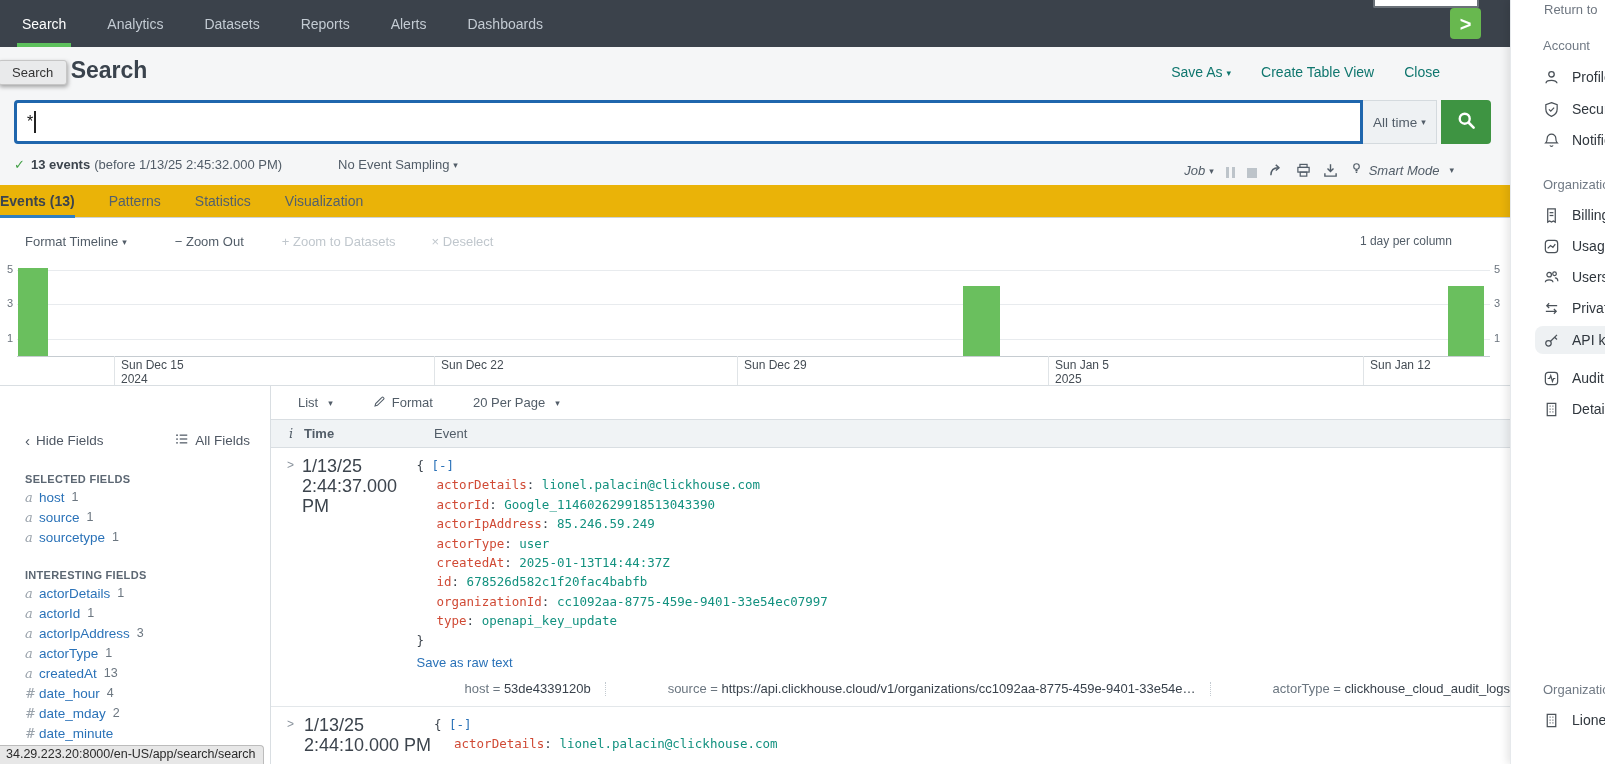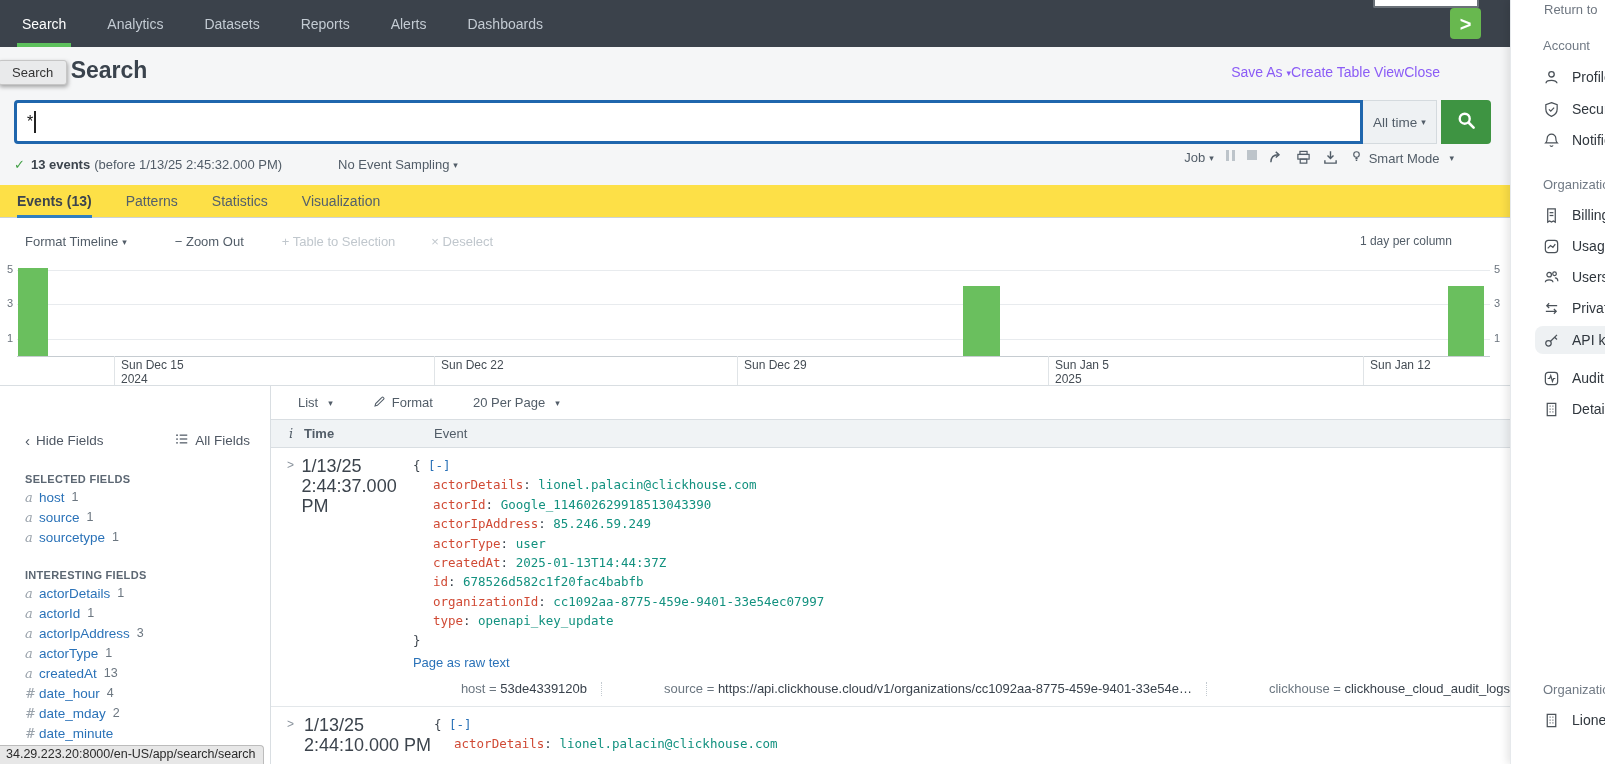--- a/index.html
+++ b/index.html
@@ -20,49 +20,49 @@
   .nav-findbox{position:absolute;left:1373px;top:0;width:106px;height:8px;background:#fff;
                border:2px solid #6a7178;border-top:none;border-radius:0 0 2px 2px;}
   .nav-logo{position:absolute;left:1450px;top:8px;width:31px;height:31px;background:#68b84f;border-radius:4px;
             display:flex;align-items:center;justify-content:center;color:#fff;font-weight:bold;font-size:20px;line-height:1;}
 
   
   .page-header{position:absolute;left:0;top:47px;width:1510px;height:138px;background:#f5f6f7;}
   .page-title{position:absolute;left:17px;top:10px;margin:0;font-size:23px;font-weight:600;color:#3a434d;}
   .tooltip-chip{position:absolute;left:-2px;top:13px;z-index:5;background:#e9eaeb;border:1px solid #c6c6c6;
                 border-radius:3px;box-shadow:1px 2px 4px rgba(0,0,0,.35);padding:4px 13px;font-size:13px;color:#333;}
-  .header-actions{position:absolute;right:70px;top:17px;display:flex;font-size:14px;color:#8b5cf6;}
+  .header-actions{position:absolute;right:70px;top:17px;display:flex;gap:30px;font-size:14px;color:#0f766e;}
   .hlink{cursor:pointer;white-space:nowrap;}
   .caret{font-size:9px;vertical-align:1px;margin-left:4px;color:inherit;}
 
   .search-assembly{position:absolute;left:14px;top:53px;width:1477px;height:44px;display:flex;align-items:stretch;}
   .search-input{width:1349px;background:#fff;border:3px solid #1f66ad;border-radius:4px 0 0 4px;
                 display:flex;align-items:center;padding:0 10px;font-size:16px;color:#111;}
   .caret-bar{display:inline-block;width:1.5px;height:22px;background:#222;margin-left:1px;}
   .time-range{width:74px;background:#eef1f3;border:1px solid #d4dade;border-left:none;
               display:flex;align-items:center;justify-content:center;font-size:13.5px;color:#525d68;cursor:pointer;}
   .search-btn{width:50px;margin-left:4px;background:#3e9442;border:none;border-radius:0 4px 4px 0;cursor:pointer;
               display:flex;align-items:center;justify-content:center;}
 
   .status-row{position:absolute;left:14px;top:103px;width:1463px;height:28px;font-size:13px;color:#525d68;
               display:flex;align-items:center;}
   .check{color:#43a047;font-size:13px;margin-right:6px;}
   .ev-bold{font-weight:bold;color:#3c444d;margin-right:4px;}
   .sampling{margin-left:56px;cursor:pointer;}
-  .status-right{position:absolute;right:23px;top:0;height:28px;display:flex;align-items:flex-start;gap:12px;color:#525d68;}
+  .status-right{position:absolute;right:23px;top:0;height:28px;display:flex;align-items:flex-end;gap:12px;color:#525d68;font-style:italic;}
   .sicon{display:flex;align-items:center;cursor:pointer;color:#525d68;}
   .sicon.disabled{color:#bdc4ca;cursor:default;}
   .pause-bars{display:flex;gap:3px;}
   .pause-bars i{display:block;width:3px;height:11px;background:#bdc4ca;}
   .stop-sq{display:block;width:10px;height:10px;background:#bdc4ca;}
   .smart{display:flex;align-items:center;gap:6px;cursor:pointer;}
 
   
-  .tabs-row{position:absolute;left:0;top:185px;width:1510px;height:33px;background:#fde047;
-            border-bottom:1px solid #ccd3d8;display:flex;align-items:stretch;padding-left:17px;}
+  .tabs-row{position:absolute;left:0;top:185px;width:1510px;height:33px;background:#eab308;
+            border-bottom:1px solid #ccd3d8;display:flex;align-items:stretch;}
   .tab{display:flex;align-items:center;margin-right:34px;font-size:14px;color:#53606c;cursor:pointer;position:relative;}
   .tab.active{color:#3c444d;font-weight:600;}
   .tab.active::after{content:"";position:absolute;left:0;right:0;bottom:-1px;height:3px;background:#2e7fc1;}
 
   
   .timeline-controls{position:absolute;left:0;top:226px;width:1510px;height:30px;display:flex;align-items:center;
                      font-size:13px;color:#525d68;}
   .tc{margin-left:0;cursor:pointer;white-space:nowrap;}
   .tc.disabled{color:#c0c7cd;cursor:default;}
   .tc-format{margin-left:25px;}
@@ -244,21 +244,21 @@
     <div class="tabs-row">
         <div class="tab active">Events (13)</div>
         <div class="tab">Patterns</div>
         <div class="tab">Statistics</div>
         <div class="tab">Visualization</div>
       </div>
 
     <div class="timeline-controls">
       <span class="tc tc-format"><span>Format Timeline</span><span class="caret">▾</span></span>
       <span class="tc tc-zoomout">− <span>Zoom Out</span></span>
-      <span class="tc tc-zoomsel disabled">+ <span>Table to Selection</span></span>
+      <span class="tc tc-zoomsel disabled">+ <span>Zoom to Datasets</span></span>
       <span class="tc tc-deselect disabled">× <span>Deselect</span></span>
       <span class="col-note">1 day per column</span>
     </div>
 
     <div class="chart" id="chart">
         <div class="gridline" style="top: 12px;"></div>
         <span class="ylab" style="left: 1px; top: 5px;">5</span>
         <span class="ylab right" style="left: 1494px; top: 5px;">5</span>
         <div class="gridline" style="top: 46.4px;"></div>
         <span class="ylab" style="left: 1px; top: 39.4px;">3</span>
@@ -399,26 +399,26 @@
                 <div class="json-line"><span>{ </span><span class="jlink">[-]</span></div>
                 <div class="json-line json-indent"><span class="jkey">actorDetails</span><span>: </span><span class="jval">lionel.palacin@clickhouse.com</span></div>
                 <div class="json-line json-indent"><span class="jkey">actorId</span><span>: </span><span class="jval">Google_114602629918513043390</span></div>
                 <div class="json-line json-indent"><span class="jkey">actorIpAddress</span><span>: </span><span class="jval">85.246.59.249</span></div>
                 <div class="json-line json-indent"><span class="jkey">actorType</span><span>: </span><span class="jval">user</span></div>
                 <div class="json-line json-indent"><span class="jkey">createdAt</span><span>: </span><span class="jval">2025-01-13T14:44:37Z</span></div>
                 <div class="json-line json-indent"><span class="jkey">id</span><span>: </span><span class="jval">678526d582c1f20fac4babfb</span></div>
                 <div class="json-line json-indent"><span class="jkey">organizationId</span><span>: </span><span class="jval">cc1092aa-8775-459e-9401-33e54ec07997</span></div>
                 <div class="json-line json-indent"><span class="jkey">type</span><span>: </span><span class="jval">openapi_key_update</span></div>
                 <div class="json-line">}</div>
-              </div><span class="raw-link">Page as raw text</span><div class="meta-line">
+              </div><span class="raw-link">Save as raw text</span><div class="meta-line">
                 <span class="meta-seg"><span class="mk">host = </span><span class="mv">53de4339120b</span></span>
                 <span class="meta-sep"></span>
                 <span class="meta-seg"><span class="mk">source = </span><span class="mv">https://api.clickhouse.cloud/v1/organizations/cc1092aa-8775-459e-9401-33e54e…</span></span>
                 <span class="meta-sep"></span>
-                <span class="meta-seg"><span class="mk">clickhouse = </span><span class="mv">clickhouse_cloud_audit_logs</span></span>
+                <span class="meta-seg"><span class="mk">actorType = </span><span class="mv">clickhouse_cloud_audit_logs</span></span>
               </div></div>
           </div>
           <div class="event-row">
             <span class="row-chev">&gt;</span>
             <div class="row-time">
               <div>1/13/25</div>
               <div>2:44:10.000 PM</div>
             </div>
             <div class="row-event">
               <div class="event-json">

